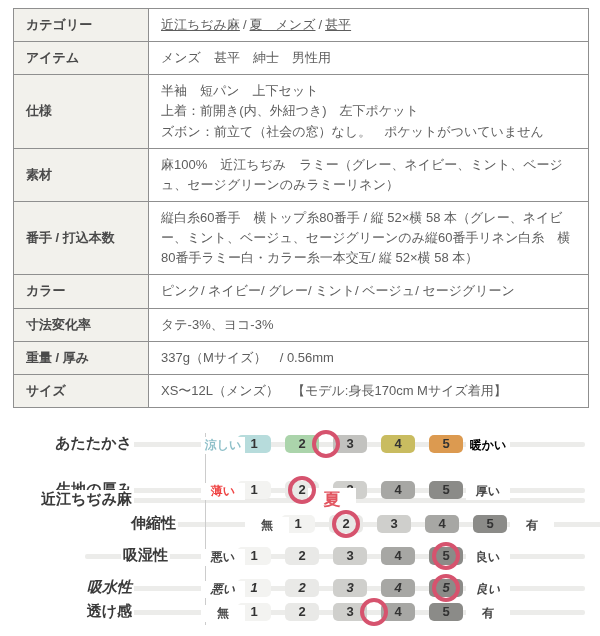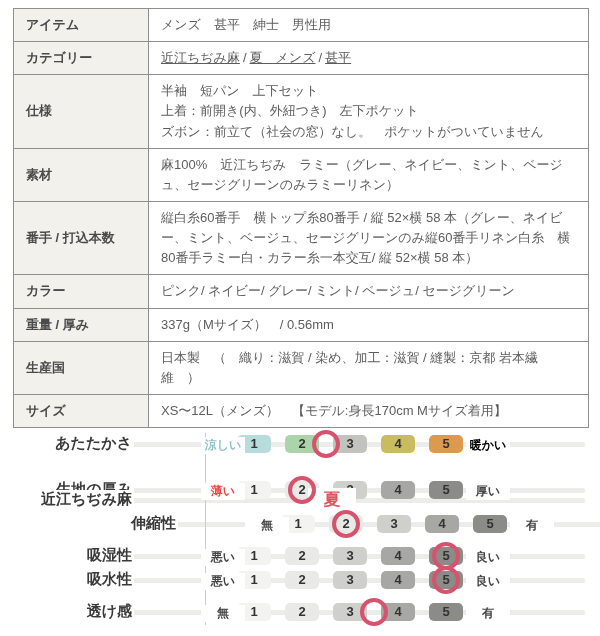--- a/index.html
+++ b/index.html
@@ -52,28 +52,28 @@
     font-size:17px;font-weight:bold;background:#fff;z-index:2;
   }
   .divider{position:absolute;left:205px;top:3px;width:1px;height:192px;background:#cccccc;}
 </style>
 </head>
 <body>
 
 <table class="spec-table">
   <tbody>
     <tr>
-      <th>アイテム</th>
-      <td>メンズ　甚平　紳士　男性用</td>
-    </tr>
-    <tr>
       <th>カテゴリー</th>
       <td>
         <a>近江ちぢみ麻</a><span class="sep">/</span><a>夏　メンズ</a><span class="sep">/</span><a>甚平</a>
       </td>
+    </tr>
+    <tr>
+      <th>アイテム</th>
+      <td>メンズ　甚平　紳士　男性用</td>
     </tr>
     <tr>
       <th>仕様</th>
       <td>
         <div>半袖　短パン　上下セット</div>
         <div>上着：前開き(内、外紐つき)　左下ポケット</div>
         <div>ズボン：前立て（社会の窓）なし。　ポケットがついていません</div>
       </td>
     </tr>
     <tr>
@@ -82,26 +82,26 @@
     </tr>
     <tr>
       <th>番手 / 打込本数</th>
       <td>縦白糸60番手　横トップ糸80番手 / 縦 52×横 58 本（グレー、ネイビー、ミント、ベージュ、セージグリーンのみ縦60番手リネン白糸　横80番手ラミー白・カラー糸一本交互/ 縦 52×横 58 本）</td>
     </tr>
     <tr>
       <th>カラー</th>
       <td>ピンク/ ネイビー/ グレー/ ミント/ ベージュ/ セージグリーン</td>
     </tr>
     <tr>
+      <th>寸法変化率</th>
+      <td>タテ-3%、ヨコ-3%</td>
+    </tr>
+    <tr>
       <th>重量 / 厚み</th>
       <td>337g（Mサイズ）　/ 0.56mm</td>
-    </tr>
-    <tr>
-      <th>生産国</th>
-      <td>日本製　（　織り：滋賀 / 染め、加工：滋賀 / 縫製：京都 岩本繊維　）</td>
     </tr>
     <tr>
       <th>サイズ</th>
       <td>XS〜12L（メンズ）　【モデル:身長170cm Mサイズ着用】</td>
     </tr>
   </tbody>
 </table>
 
 <div class="chart" id="rating-chart">
     <div class="chart-row" style="top: 0px;">
@@ -138,33 +138,33 @@
       <div class="row-label">伸縮性</div>
       <div class="word min" style="color: rgb(68, 68, 68);">無</div>
       <div class="pill" style="left: 237px; background: rgb(243, 243, 241);">1</div>
       <div class="pill" style="left: 285px; background: rgb(233, 233, 231);">2</div>
       <div class="pill" style="left: 333px; background: rgb(207, 207, 204);">3</div>
       <div class="pill" style="left: 381px; background: rgb(167, 167, 164);">4</div>
       <div class="pill" style="left: 429px; background: rgb(139, 139, 136);">5</div>
       <div class="word max" style="color: rgb(68, 68, 68);">有</div>
       <div class="circle" style="left: 288px; border-color: rgb(214, 83, 110);"></div>
     </div>
-    <div class="chart-row" style="top: 112px;">
+    <div class="chart-row" style="top: 112px; padding-left: 36px;">
       <div class="track" style="background: rgb(236, 236, 234);"></div>
       <div class="row-label">吸湿性</div>
       <div class="word min" style="color: rgb(68, 68, 68);">悪い</div>
       <div class="pill" style="left: 237px; background: rgb(243, 243, 241);">1</div>
       <div class="pill" style="left: 285px; background: rgb(233, 233, 231);">2</div>
       <div class="pill" style="left: 333px; background: rgb(207, 207, 204);">3</div>
       <div class="pill" style="left: 381px; background: rgb(167, 167, 164);">4</div>
       <div class="pill" style="left: 429px; background: rgb(139, 139, 136);">5</div>
       <div class="word max" style="color: rgb(68, 68, 68);">良い</div>
       <div class="circle" style="left: 432px; border-color: rgb(214, 83, 110);"></div>
     </div>
-    <div class="chart-row" style="top: 136px;">
+    <div class="chart-row" style="top: 144px; font-style: italic;">
       <div class="track" style="background: rgb(236, 236, 234);"></div>
       <div class="row-label">吸水性</div>
       <div class="word min" style="color: rgb(68, 68, 68);">悪い</div>
       <div class="pill" style="left: 237px; background: rgb(243, 243, 241);">1</div>
       <div class="pill" style="left: 285px; background: rgb(233, 233, 231);">2</div>
       <div class="pill" style="left: 333px; background: rgb(207, 207, 204);">3</div>
       <div class="pill" style="left: 381px; background: rgb(167, 167, 164);">4</div>
       <div class="pill" style="left: 429px; background: rgb(139, 139, 136);">5</div>
       <div class="word max" style="color: rgb(68, 68, 68);">良い</div>
       <div class="circle" style="left: 432px; border-color: rgb(214, 83, 110);"></div>

